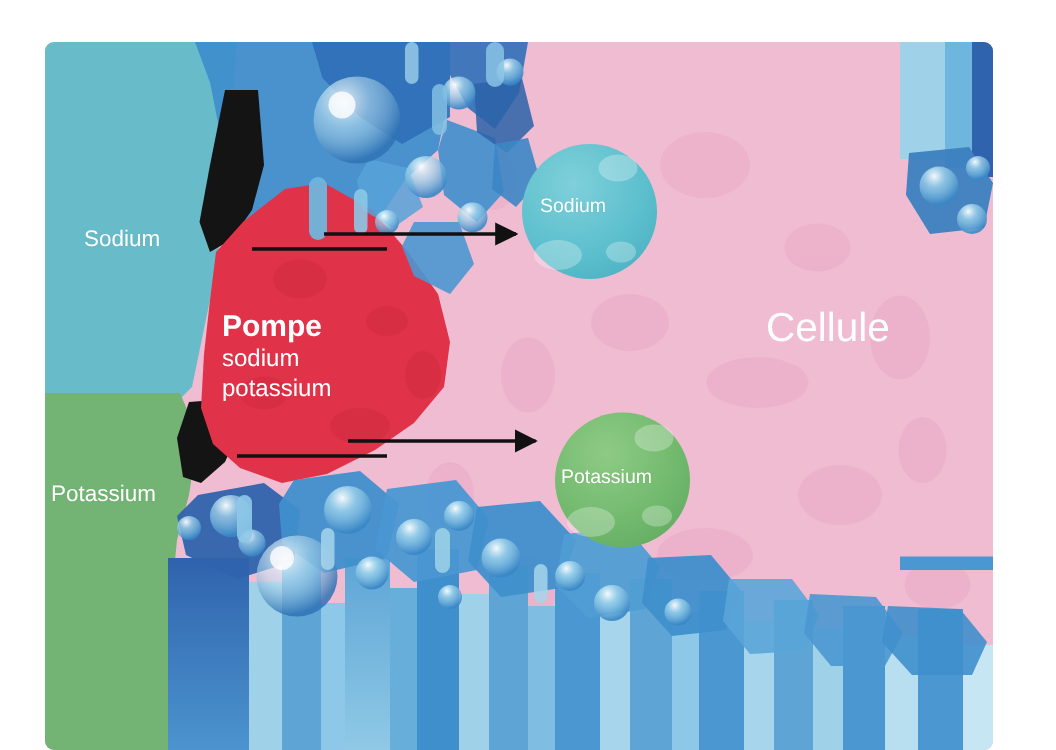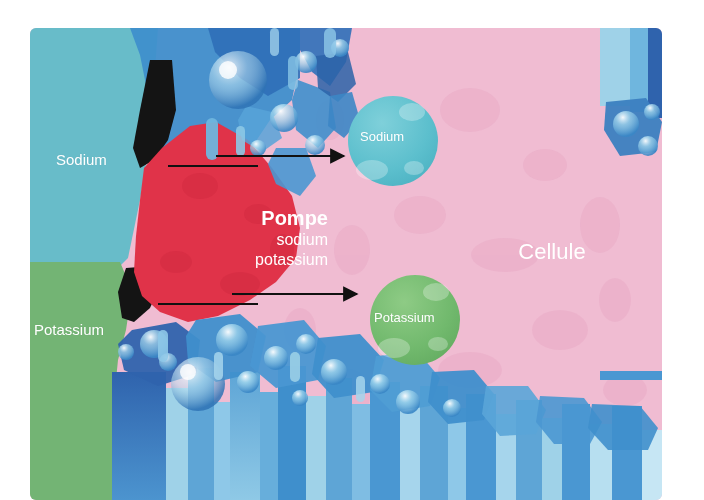--- a/index.html
+++ b/index.html
@@ -42,21 +42,21 @@
   #label-potassium-extracellular {
     left: 34px;
     top: 321px;
     font-size: 15px;
   }
   #pump-label {
     position: absolute;
     left: 148px;
     top: 206px;
     width: 180px;
-    text-align: right;
+    text-align: left;
     color: #ffffff;
     line-height: 1.22;
     pointer-events: none;
   }
   #pump-title {
     font-size: 20px;
     font-weight: bold;
     display: block;
   }
   #pump-line2, #pump-line3 {
@@ -64,24 +64,23 @@
     font-weight: normal;
     display: block;
   }
   #label-cellule {
     position: absolute;
     left: 452px;
     top: 203px;
     width: 200px;
     text-align: center;
     color: #ffffff;
-    font-size: 22px;
+    font-size: 27px;
     line-height: 1.15;
     pointer-events: none;
-    margin-top: 36px;
   }
   #label-cellule span { display: block; }
   #label-sodium-vesicle {
     left: 360px;
     top: 129px;
     font-size: 13px;
   }
   #label-potassium-vesicle {
     left: 374px;
     top: 310px;

